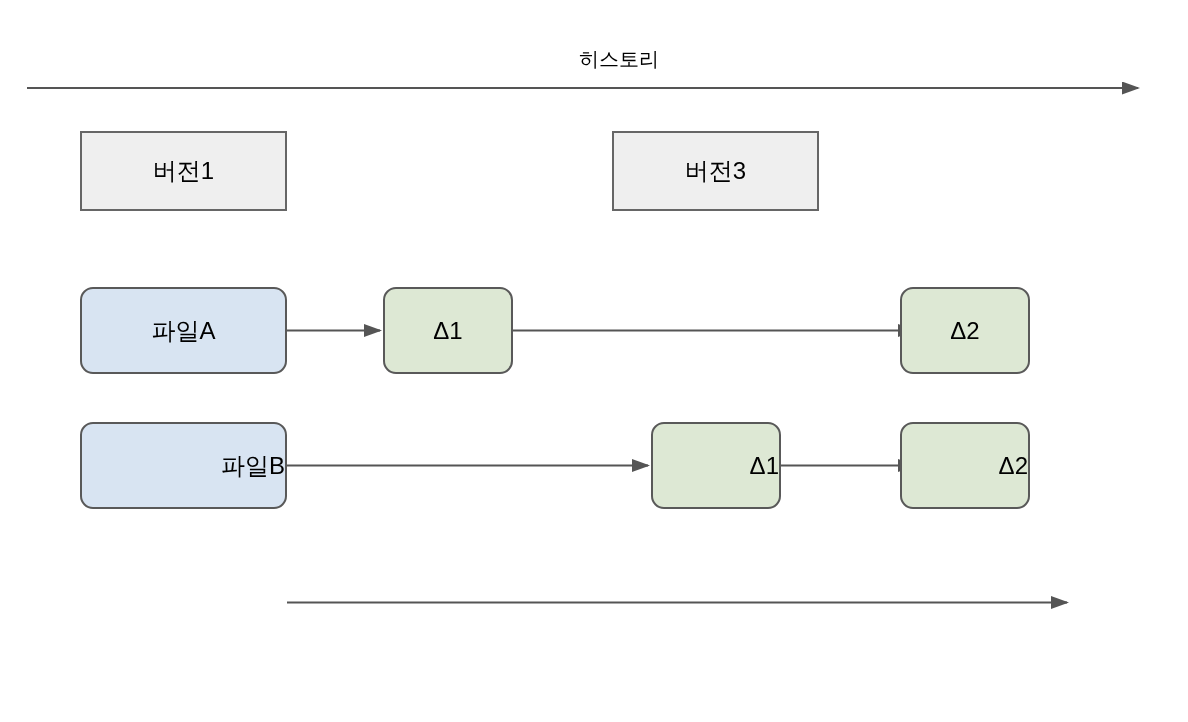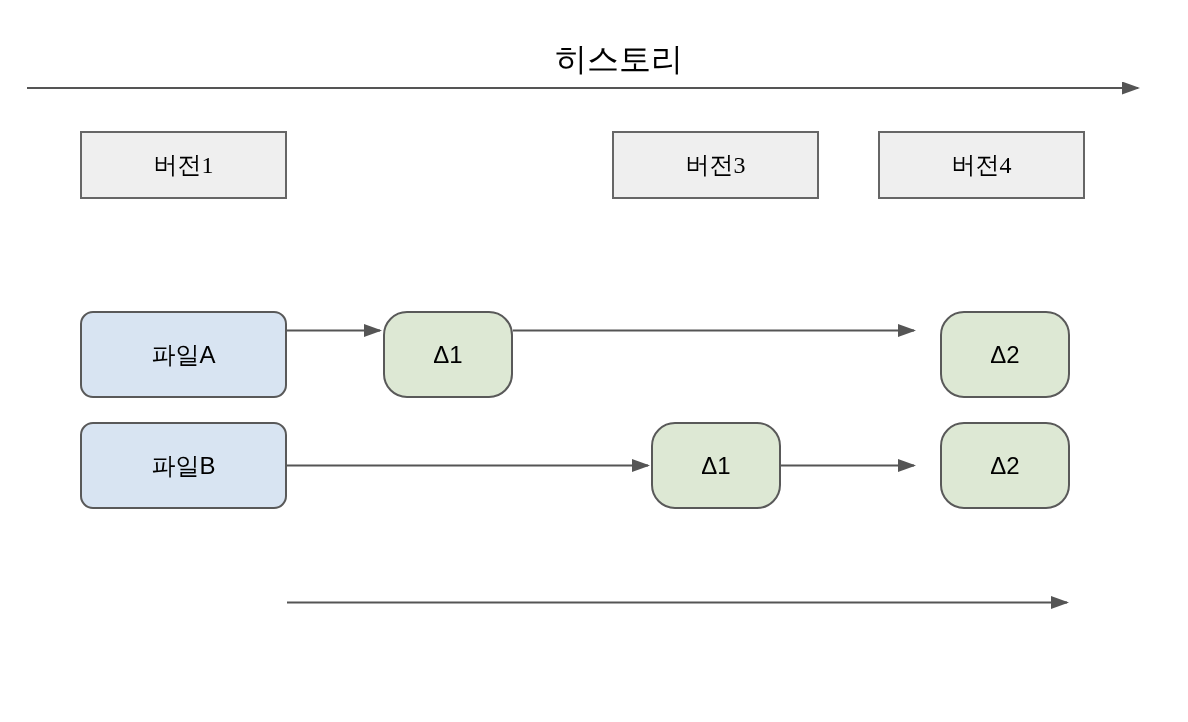--- a/index.html
+++ b/index.html
@@ -20,48 +20,47 @@
     font-family:"Liberation Sans","DejaVu Sans",sans-serif;
     color:var(--text);
     overflow:hidden;
   }
   .canvas{position:relative;width:1188px;height:722px;}
   .arrows{position:absolute;left:0;top:0;width:1188px;height:722px;pointer-events:none;}
   .arrow-line{stroke:var(--arrow);stroke-width:2;fill:none;}
   #arrowhead path{fill:var(--arrow);}
   .diagram-title{
     position:absolute;top:44px;left:619px;transform:translateX(-50%);
-    font-size:32px;line-height:30px;white-space:nowrap;
+    font-size:20px;line-height:30px;white-space:nowrap;
   }
   .box{
     position:absolute;box-sizing:border-box;
     display:flex;align-items:center;justify-content:center;
     font-size:24px;white-space:nowrap;
   }
   .vbox{
-    top:131px;width:207px;height:68px;
+    top:131px;width:207px;height:80px;
     background:var(--version-fill);
     border:2px solid var(--version-border);
-    font-family:Liberation Serif, serif;
   }
   .fbox{
     left:80px;width:207px;height:87px;
     background:var(--file-fill);
     border:2px solid var(--file-border);
     border-radius:13px;
   }
   .dbox{
     width:130px;height:87px;
     background:var(--delta-fill);
     border:2px solid var(--delta-border);
-    border-radius:24px;
+    border-radius:13px;
   }
   .v1{left:80px;}  .v2{left:344px;}  .v3{left:612px;text-align:right;}  .v4{left:878px;}
-  .rowA{top:287px;margin-top:24px;} .rowB{top:422px;} .rowC{top:559px;}
-  .d-v2{left:383px;} .d-v3{left:651px;} .d-v4{left:940px;}
+  .rowA{top:287px;} .rowB{top:422px;justify-content:flex-end;} .rowC{top:559px;}
+  .d-v2{left:383px;} .d-v3{left:651px;} .d-v4{left:900px;}
 </style>
 </head>
 <body>
 
 <div class="canvas">
 
   <div class="diagram-title">히스토리</div>
 
   <svg class="arrows" viewBox="0 0 1188 722" xmlns="http://www.w3.org/2000/svg">
     <defs>
@@ -76,23 +75,20 @@
     <line class="arrow-line" x1="781" y1="465.5" x2="914" y2="465.5" marker-end="url(#arrowhead)"></line>
     <line class="arrow-line" x1="287" y1="602.5" x2="1067" y2="602.5" marker-end="url(#arrowhead)"></line>
   </svg>
 
   <div class="box vbox v1">
     <span>버전1</span>
   </div>
   <div class="box vbox v3">
     <span>버전3</span>
   </div>
-  <div class="box vbox v4">
-    <span>버전4</span>
-  </div>
 
   <div class="box fbox rowA">
     <span>파일A</span>
   </div>
   <div class="box dbox rowA d-v2">
     <span>Δ1</span>
   </div>
   <div class="box dbox rowA d-v4">
     <span>Δ2</span>
   </div>

